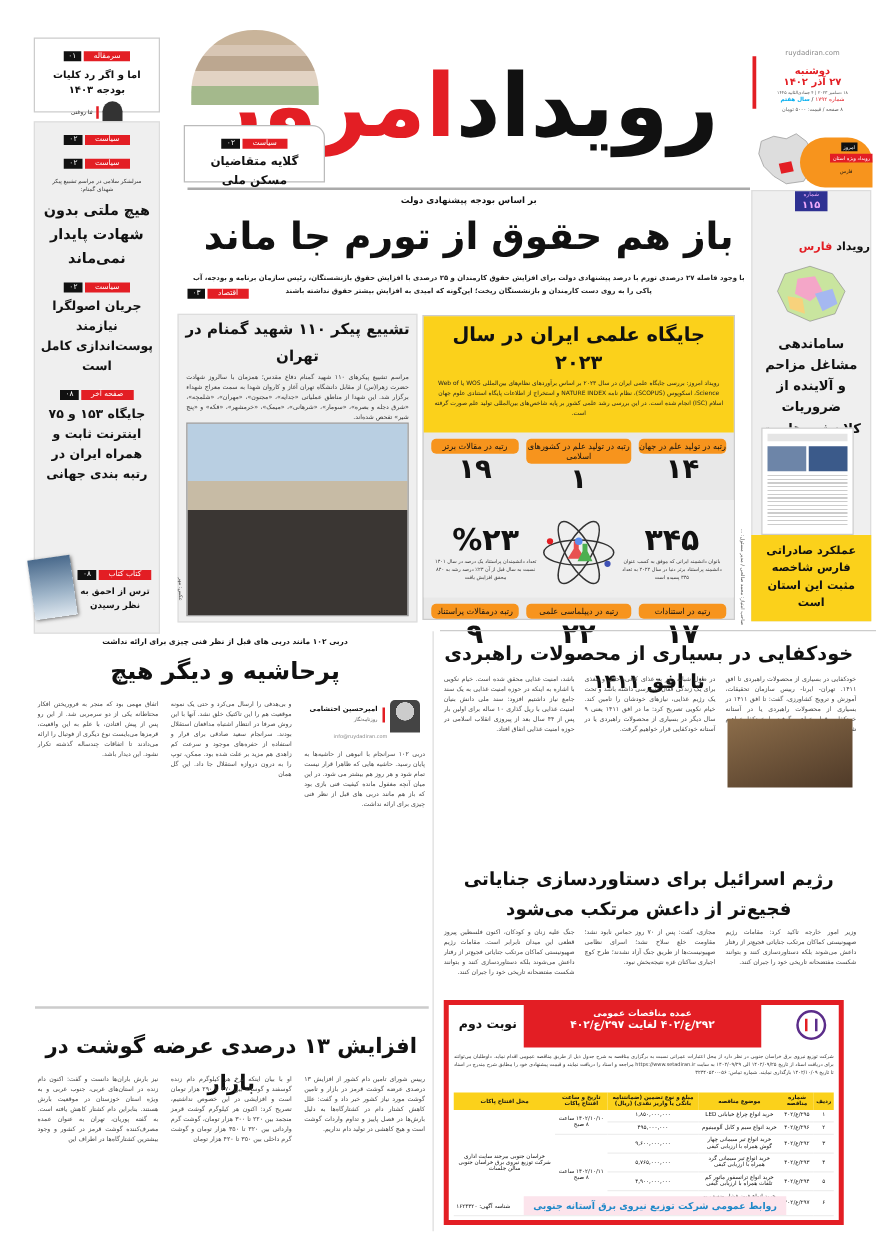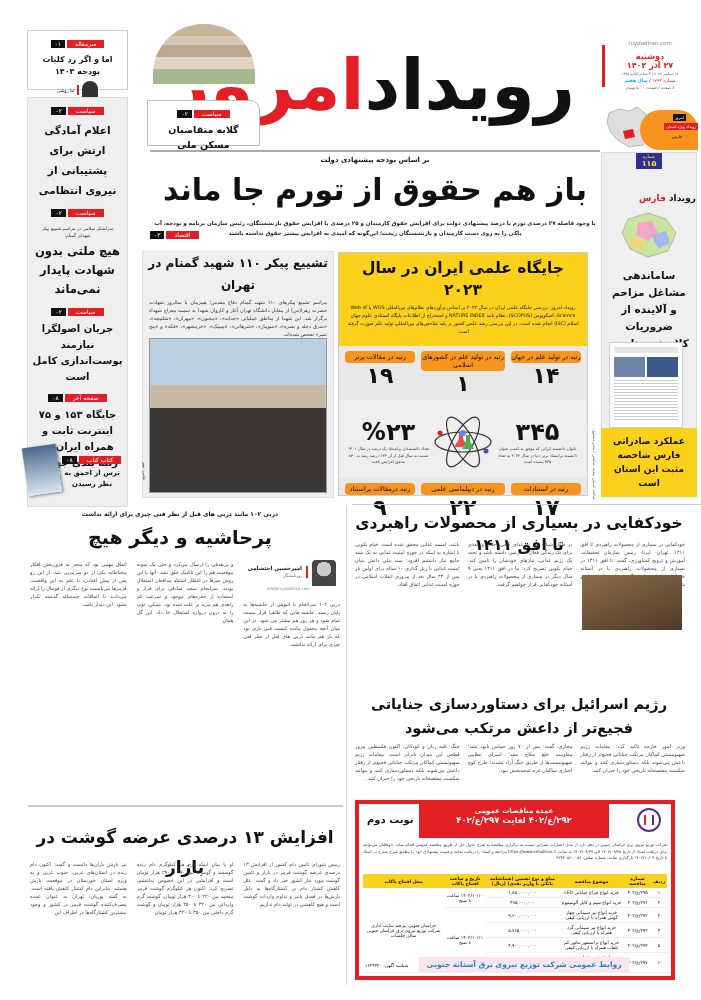--- a/index.html
+++ b/index.html
@@ -43,21 +43,21 @@
     </svg>
 </div>
 <div class="abs" style="left:640px;top:110px;width:58px;height:40px;background:#f7941d;border-radius:30px 30px 0 30px;">
   <div style="position:absolute;right:12px;top:4px;background:#111;color:#fff;font-size:4px;padding:1px 2px">امروز</div>
   <div style="position:absolute;right:0;top:13px;background:#e31e24;color:#fff;font-size:4px;padding:1px 2px">رویداد ویژه استان</div>
   <div style="position:absolute;right:16px;top:24px;font-size:4px">فارس</div>
 </div>
 <div class="abs" style="left:150px;top:150px;width:450px;height:2px;background:#aaa"></div>
 
 <div class="abs box" style="left:601px;top:152px;width:96px;height:345px;">
-  <div style="margin:0 auto;width:26px;background:#2e3192;color:#fde047;text-align:center;padding:1px 0">
+  <div style="margin:0 auto;width:26px;background:#2e3192;color:#f0abfc;text-align:center;padding:1px 0">
     <div style="font-size:4.5px">شماره</div>
     <div style="font-size:8px;font-weight:bold">۱۱۵</div>
   </div>
   <div style="margin-top:24px;font-size:9px;font-weight:bold"><span>رویداد</span> <span style="color:#e31e24">فارس</span></div>
   <div style="margin:6px auto 0;width:62px;height:52px">
     <svg width="62" height="52" viewBox="0 0 62 52">
         <path d="M10 10 L30 4 L48 10 L58 24 L50 42 L30 48 L12 40 L4 24 Z" fill="#c9e59f" stroke="#888" stroke-width=".5"></path>
         <path d="M20 14 L34 12 L40 24 L30 32 L18 26 Z" fill="#f4a6c8"></path>
         <path d="M34 26 L48 22 L52 34 L40 40 Z" fill="#a5b8f0"></path>
         <path d="M12 28 L24 30 L26 42 L14 38 Z" fill="#f7d27c"></path>
@@ -89,21 +89,20 @@
     <div style="width:2px;height:10px;background:#e31e24"></div>
     <div style="font-size:4.5px">ثنا روغنی</div>
   </div>
 </div>
 
 <div class="abs box" style="left:27px;top:97px;width:101px;height:410px;">
   <div class="tag" style="width:100%;margin-top:2px">
       <span class="t">سیاست</span>
       <span class="n">۰۲</span>
     </div>
-  <div class="hd" style="font-size:10.5px;line-height:20px;padding:0 4px;margin-top:3px">اعلام آمادگی ارتش برای پشتیبانی از نیروی انتظامی</div>
 
   <div class="tag" style="width:100%;margin-top:8px">
       <span class="t">سیاست</span>
       <span class="n">۰۲</span>
     </div>
   <div style="font-size:4.5px;text-align:center;color:#333;margin-top:6px;padding:0 8px;line-height:7px">سرلشکر سلامی در مراسم تشییع پیکر شهدای گمنام:</div>
   <div class="hd" style="font-size:11.5px;line-height:19px;padding:0 6px;margin-top:3px">هیچ ملتی بدون شهادت پایدار نمی‌ماند</div>
 
   <div class="tag" style="width:100%;margin-top:6px">
       <span class="t">سیاست</span>

